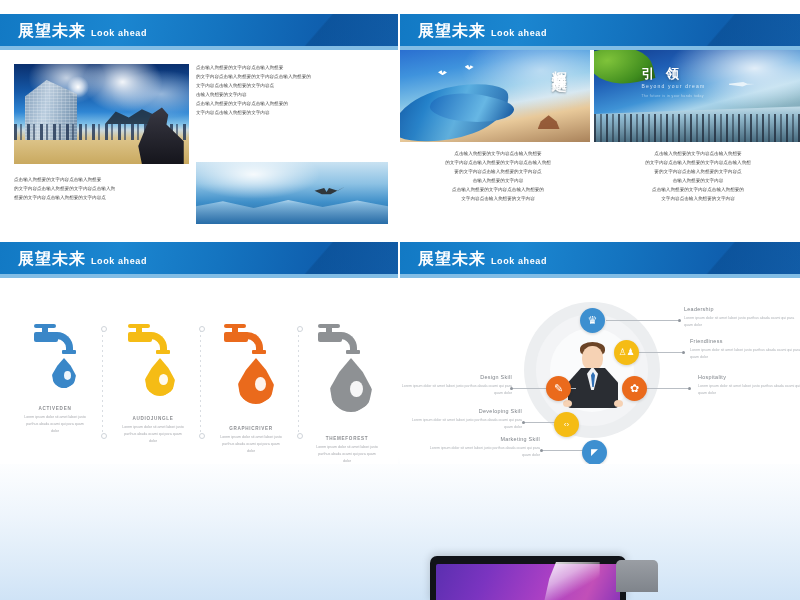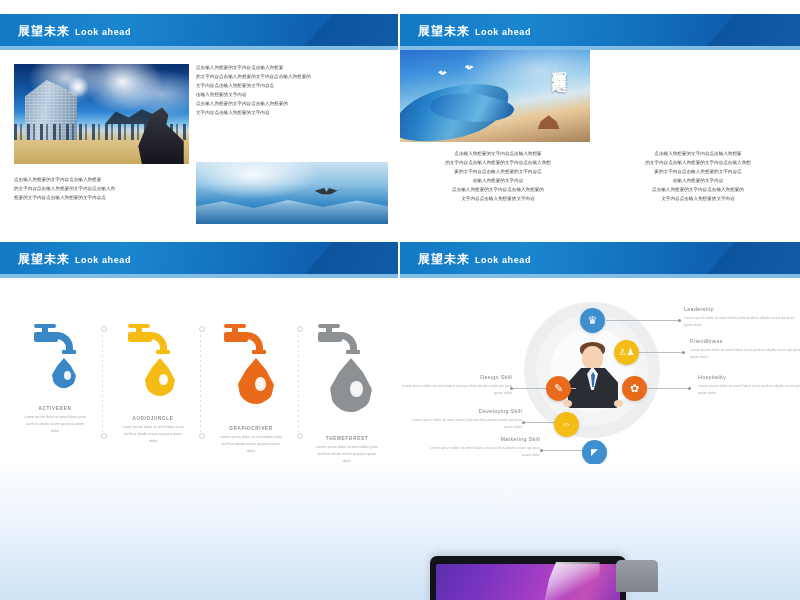--- a/index.html
+++ b/index.html
@@ -38,21 +38,21 @@
   .sl-head:after{
     content:""; position:absolute; right:-30px; top:-20px;
     width:190px; height:90px;
     background:linear-gradient(115deg,rgba(255,255,255,0.00) 40%,rgba(9,70,135,0.45) 41%,rgba(9,70,135,0.30) 100%);
     transform:skewX(-22deg);
   }
   .sl-head .ttl{
     position:absolute; left:18px; top:7px; z-index:3;
     color:#ffffff; white-space:nowrap;
   }
-  .ttl .cn{ font-size:12px; font-weight:bold; letter-spacing:1px; }
+  .ttl .cn{ font-size:16px; font-weight:bold; letter-spacing:1px; }
   .ttl .en{ font-size:9px; font-weight:bold; margin-left:5px; letter-spacing:.6px; }
   .sl-head-rule{ height:4px; background:#1b86d0; opacity:.55; }
 
   .sl-body{ position:relative; width:100%; height:186px; background:#fff; }
 
   
   .img{ position:absolute; overflow:hidden; }
 
   
   .ph-city{
@@ -365,20 +365,29 @@
 
       <div class="img ph-ribbon" style="left:0px;top:0px;width:190px;height:92px;">
         <div class="dove" style="left:20%;top:22%;"></div>
         <div class="dove" style="left:34%;top:16%;"></div>
         <div class="rb"></div>
         <div class="rb2"></div>
         <div class="pav"></div>
         <div class="calli">辉煌展翅</div>
       </div>
 
+      <div class="img ph-lead" style="left:194px;top:0px;width:206px;height:92px;">
+        <div class="leaf"></div>
+        <div class="deck"></div>
+        <div class="crowd"></div>
+        <div class="plane"></div>
+        <div class="ld-cn">引 领</div>
+        <div class="ld-en">Beyond your dream</div>
+        <div class="ld-en2">The future is in your hands today</div>
+      </div>
 
       <div class="txt center" style="left:4px;top:100px;width:188px;">
         <p>点击输入您想要的文字内容点击输入您想要</p>
         <p>的文字内容点击输入您想要的文字内容点击输入您想</p>
         <p>要的文字内容点击输入您想要的文字内容点</p>
         <p>击输入您想要的文字内容</p>
         <p>点击输入您想要的文字内容点击输入您想要的</p>
         <p>文字内容点击输入您想要的文字内容</p>
       </div>
 

